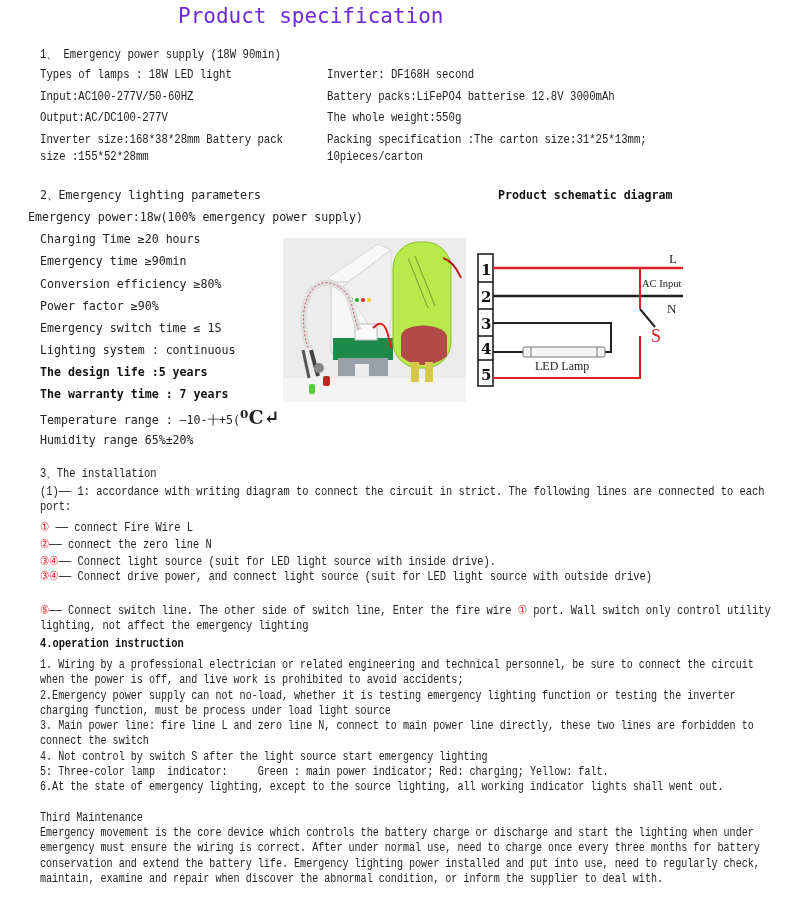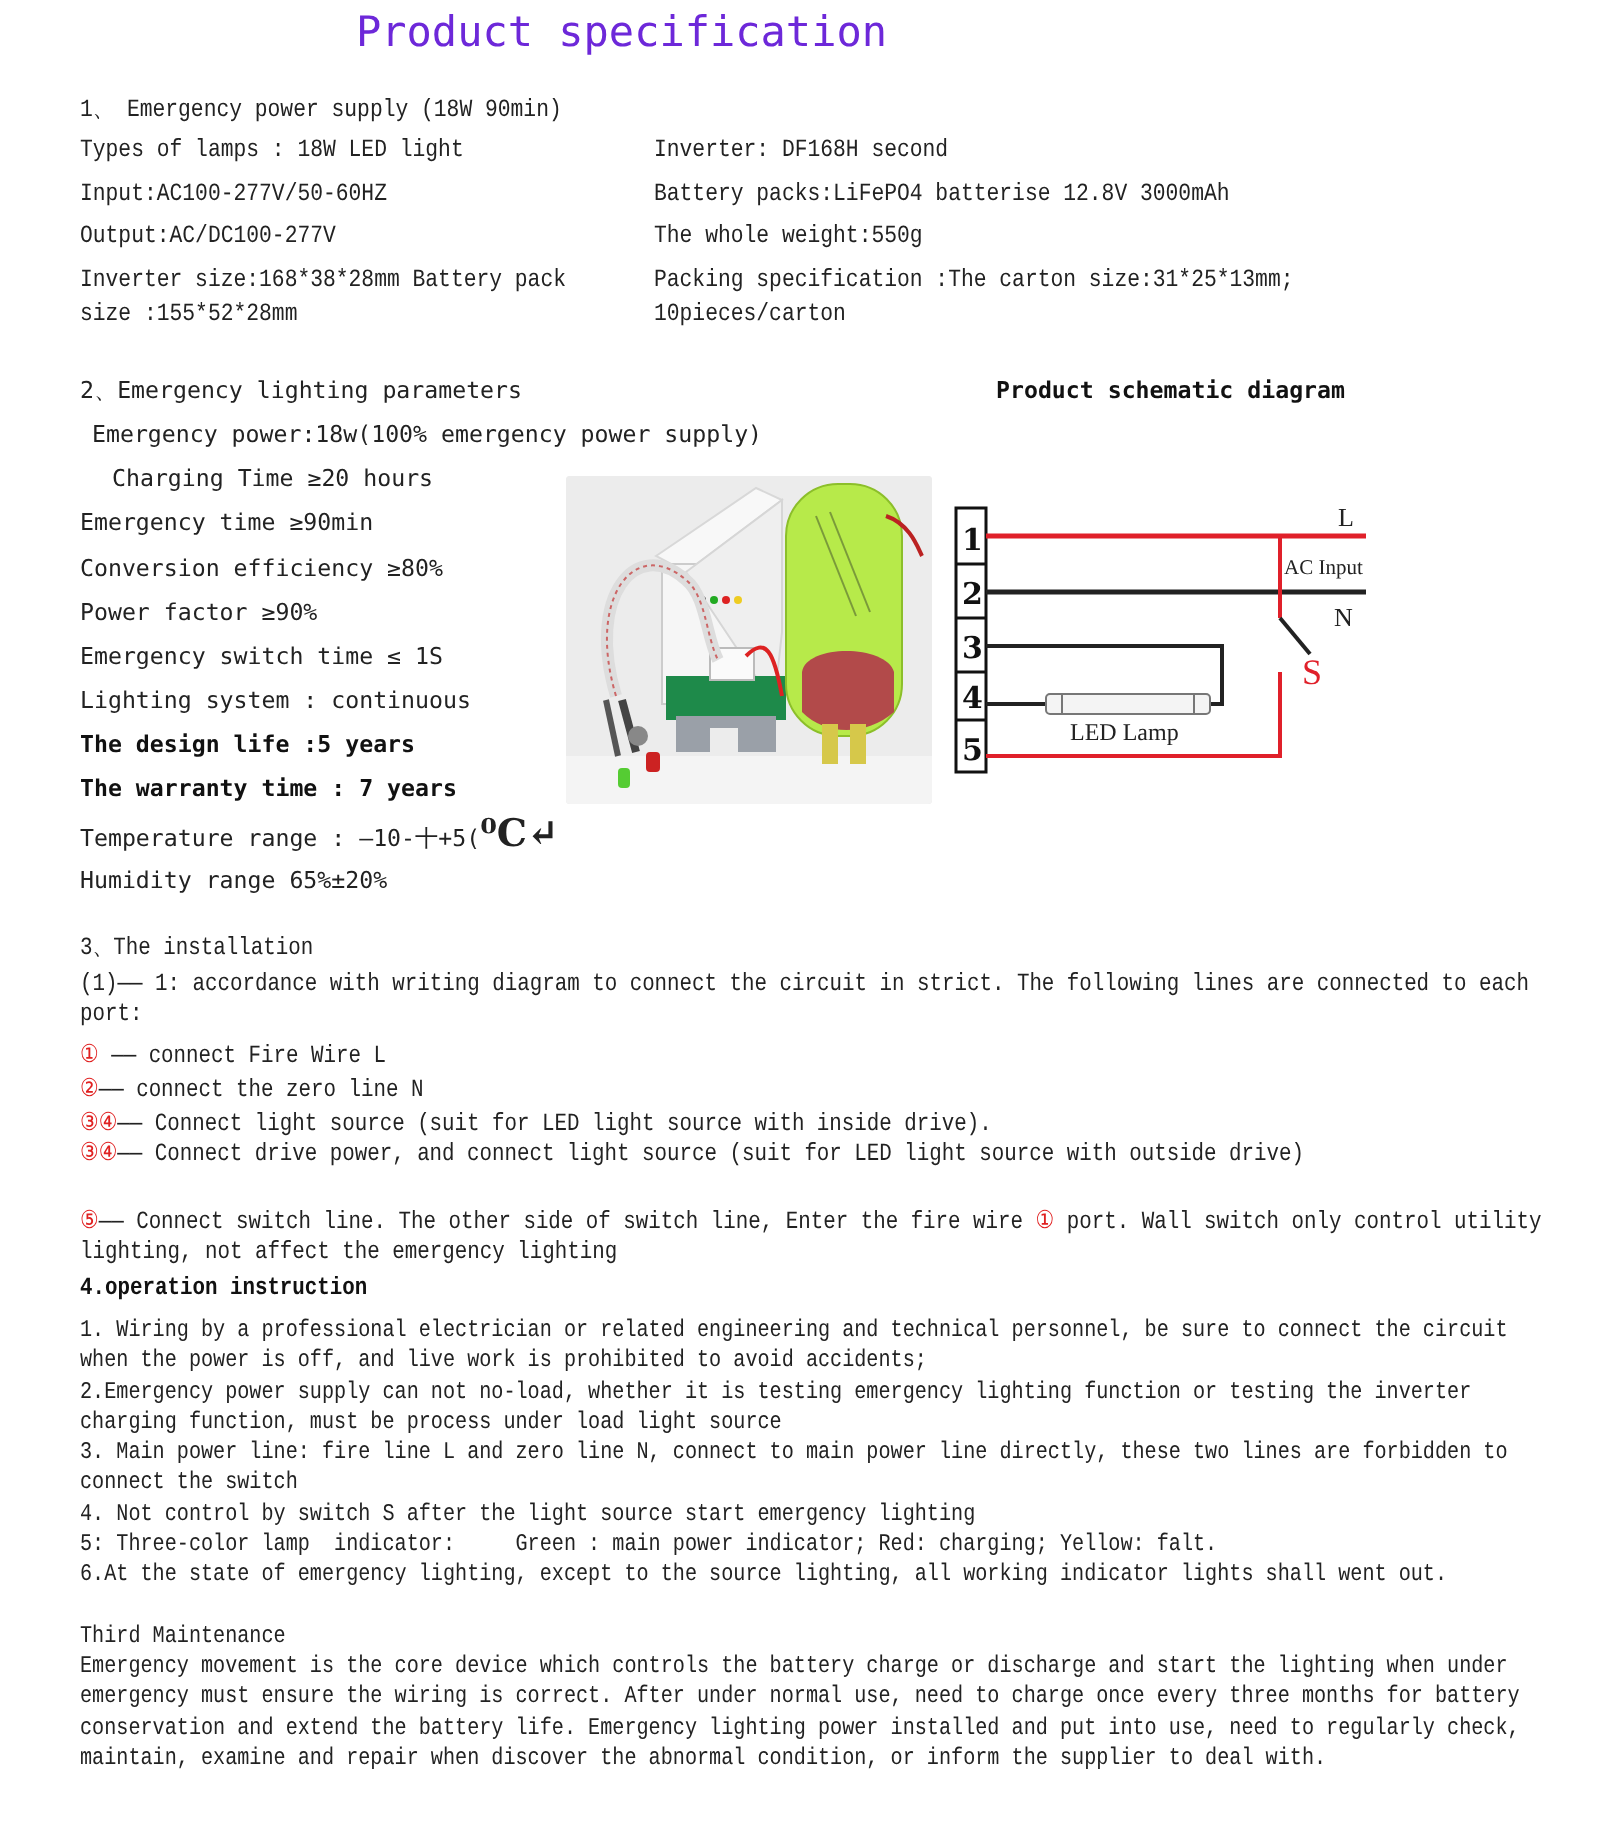--- a/index.html
+++ b/index.html
@@ -28,22 +28,22 @@
 <div class="abs cond" style="left:40px;top:133px;">Inverter size:168*38*28mm Battery pack</div>
 <div class="abs cond" style="left:40px;top:150px;">size :155*52*28mm</div>
 
 <div class="abs cond" style="left:327px;top:68px;">Inverter:    DF168H second</div>
 <div class="abs cond" style="left:327px;top:90px;">Battery packs:LiFePO4 batterise 12.8V 3000mAh</div>
 <div class="abs cond" style="left:327px;top:111px;">The whole weight:550g</div>
 <div class="abs cond" style="left:327px;top:133px;">Packing specification :The carton size:31*25*13mm;</div>
 <div class="abs cond" style="left:327px;top:150px;">10pieces/carton</div>
 
 <div class="abs t12" style="left:40px;top:188px;">2、Emergency lighting parameters</div>
-<div class="abs t12" style="left:46px;top:210px;">Emergency power:18w(100% emergency power supply)</div>
-<div class="abs t12" style="left:40px;top:232px;margin-left:16px;">Charging Time ≥20 hours</div>
+<div class="abs t12" style="left:28px;top:210px;">Emergency power:18w(100% emergency power supply)</div>
+<div class="abs t12" style="left:40px;top:232px;">Charging Time ≥20 hours</div>
 <div class="abs t12" style="left:40px;top:254px;">Emergency time  ≥90min</div>
 <div class="abs t12" style="left:40px;top:277px;">Conversion efficiency  ≥80%</div>
 <div class="abs t12" style="left:40px;top:299px;">Power factor ≥90%</div>
 <div class="abs t12" style="left:40px;top:321px;">Emergency switch time  ≤ 1S</div>
 <div class="abs t12" style="left:40px;top:343px;">Lighting system  : continuous</div>
 <div class="abs t12 bold" style="left:40px;top:365px;">The design life :5 years</div>
 <div class="abs t12 bold" style="left:40px;top:387px;">The warranty time : 7 years</div>
 <div class="abs t12" style="left:40px;top:410px;">
   <span>Temperature range : —10-十+5(</span><span style="font-weight:bold;font-family:'DejaVu Serif',serif;font-size:19px;">⁰C↵</span>
 </div>

